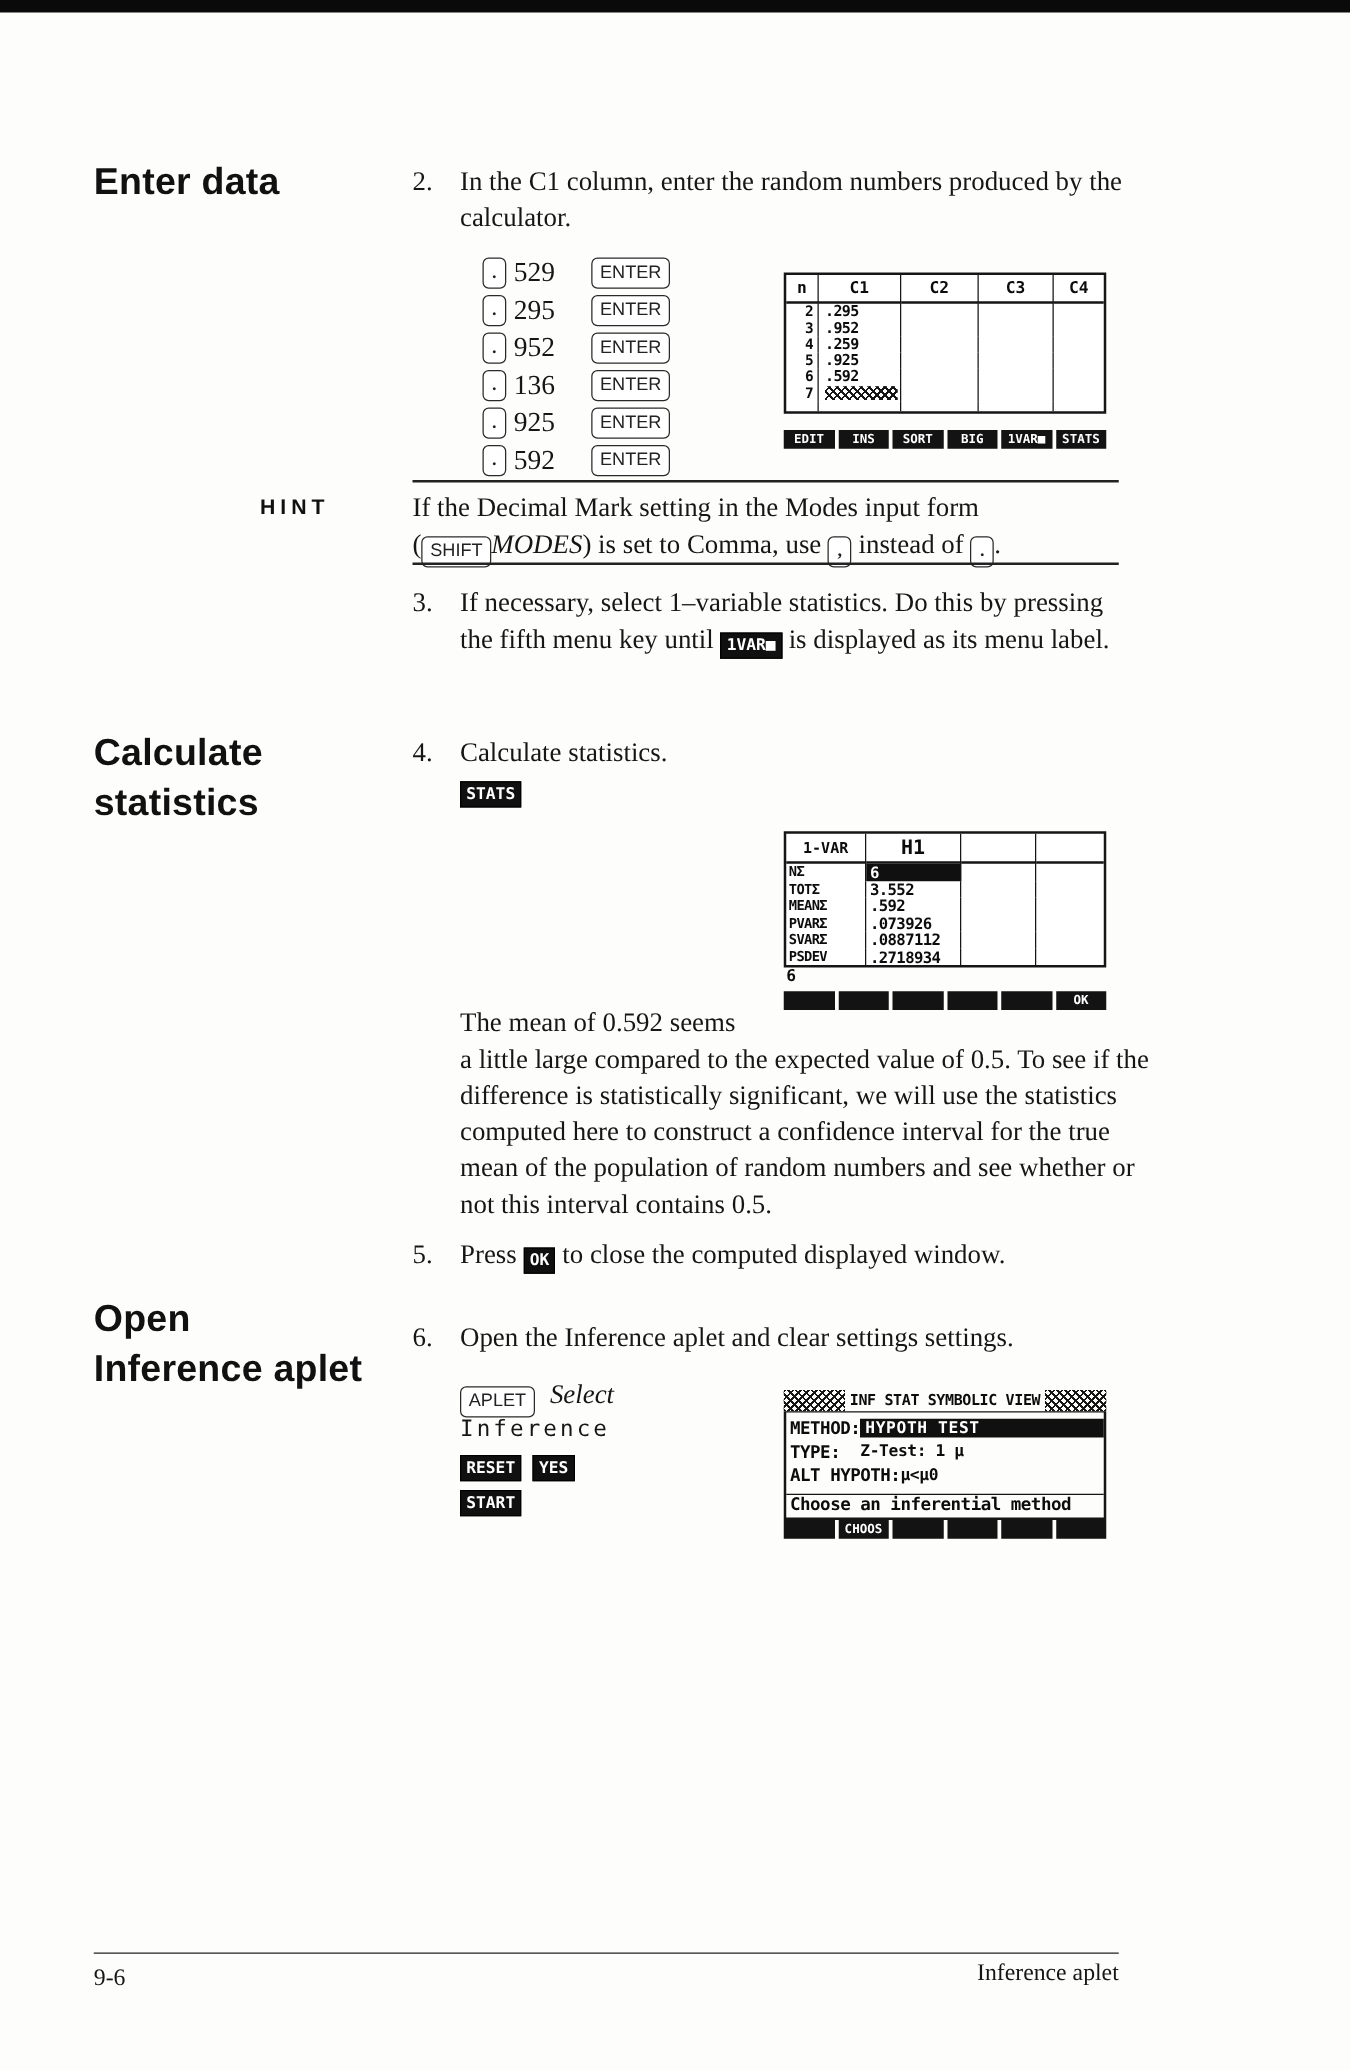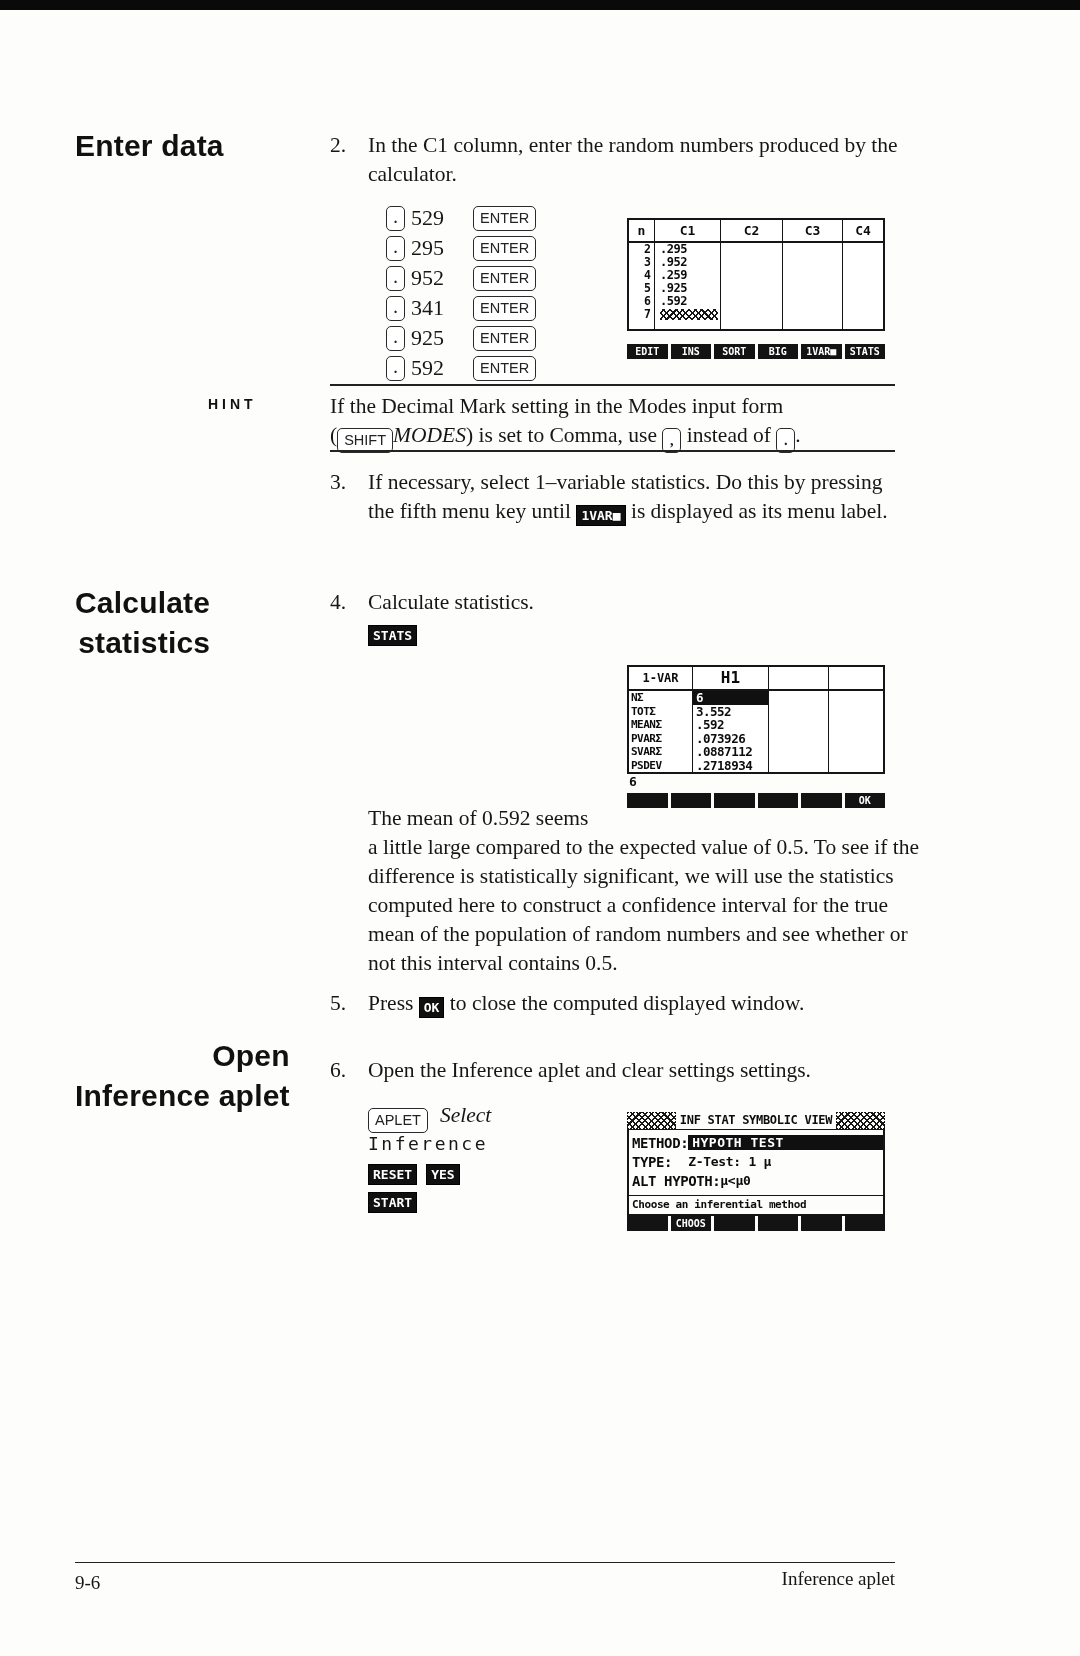--- a/index.html
+++ b/index.html
@@ -4,26 +4,26 @@
 <style>
   html,body{margin:0;padding:0;background:#e8e8e6;}
   .page{
     position:relative;width:1080px;height:1656px;margin:0 auto;
     background:#fdfdfb;color:#161616;overflow:hidden;
     font-family:"Liberation Serif", serif;
   }
   .scan-edge{position:absolute;left:0;top:0;width:1080px;height:10px;background:#0a0a0a;}
   .abs{position:absolute;}
   
-  .h-sans{font-family:"Liberation Sans", sans-serif;font-weight:bold;font-size:30px;line-height:40px;letter-spacing:.2px;color:#111;text-align:right;}
+  .h-sans{font-family:"Liberation Sans", sans-serif;font-weight:bold;font-size:30px;line-height:40px;letter-spacing:.2px;color:#111;}
   .body-text{font-size:21.5px;line-height:29px;}
   .step{display:flex;width:575px;}
   .step-num{width:38px;flex:0 0 38px;}
   .step-body{flex:1;}
-  .hint-label{font-family:"Liberation Sans", sans-serif;font-weight:bold;font-size:14px;letter-spacing:4px;color:#111;}
+  .hint-label{font-family:"Liberation Sans", sans-serif;font-weight:bold;font-size:17px;letter-spacing:4px;color:#111;}
   .rule{height:0;border-top:2.4px solid #222;}
   .thin-rule{height:0;border-top:1.6px solid #222;}
   
   .keycap{
     display:inline-block;border:1.7px solid #2a2a2a;border-radius:5px;
     font-family:"Liberation Sans", sans-serif;font-size:14.5px;line-height:21px;
     padding:1px 6px;background:#fff;vertical-align:-3px;color:#222;
   }
   .keycap.tiny{width:17px;padding:1px 0;text-align:center;font-family:"Liberation Serif",serif;font-weight:bold;}
   .ks-row{display:flex;align-items:center;height:30px;}
@@ -70,21 +70,21 @@
   .edit-line{font-size:13px;line-height:16px;padding-left:2px;}
   
   .s3-title{display:flex;height:17px;align-items:stretch;}
   .s3-title-text{font-size:12px;line-height:17px;padding:0 4px;white-space:nowrap;letter-spacing:-.3px;}
   .s3-hatchblock{flex:1;}
   .s3-body{border:2px solid #151515;border-top:1.6px solid #151515;padding:3px 0 2px 3px;}
   .s3-line{display:flex;align-items:center;height:19px;}
   .s3-lab{font-size:14px;letter-spacing:-.4px;white-space:pre;}
   .s3-val{font-size:13px;letter-spacing:-.3px;}
   .s3-method-val{flex:1;font-size:13px;padding-left:4px;letter-spacing:.5px;}
-  .s3-help{font-size:11px;line-height:15px;letter-spacing:-.4px;}
+  .s3-help{font-size:14px;line-height:15px;letter-spacing:-.4px;}
   .s3-divider{border-top:1.3px solid #151515;margin:5px 0 1px -3px;}
   
   .footer-text{font-size:19px;}
   .ital{font-style:italic;}
   .mono-type{font-family:"DejaVu Sans Mono", monospace;font-size:18px;letter-spacing:2.5px;}
 </style>
 </head>
 <body>
 
 <div class="page">
@@ -108,21 +108,21 @@
       <span class="ks-val">295</span>
       <span class="keycap">ENTER</span>
     </div>
     <div class="ks-row">
       <span class="keycap tiny">.</span>
       <span class="ks-val">952</span>
       <span class="keycap">ENTER</span>
     </div>
     <div class="ks-row">
       <span class="keycap tiny">.</span>
-      <span class="ks-val">341</span>
+      <span class="ks-val">136</span>
       <span class="keycap">ENTER</span>
     </div>
     <div class="ks-row">
       <span class="keycap tiny">.</span>
       <span class="ks-val">925</span>
       <span class="keycap">ENTER</span>
     </div>
     <div class="ks-row">
       <span class="keycap tiny">.</span>
       <span class="ks-val">592</span>

